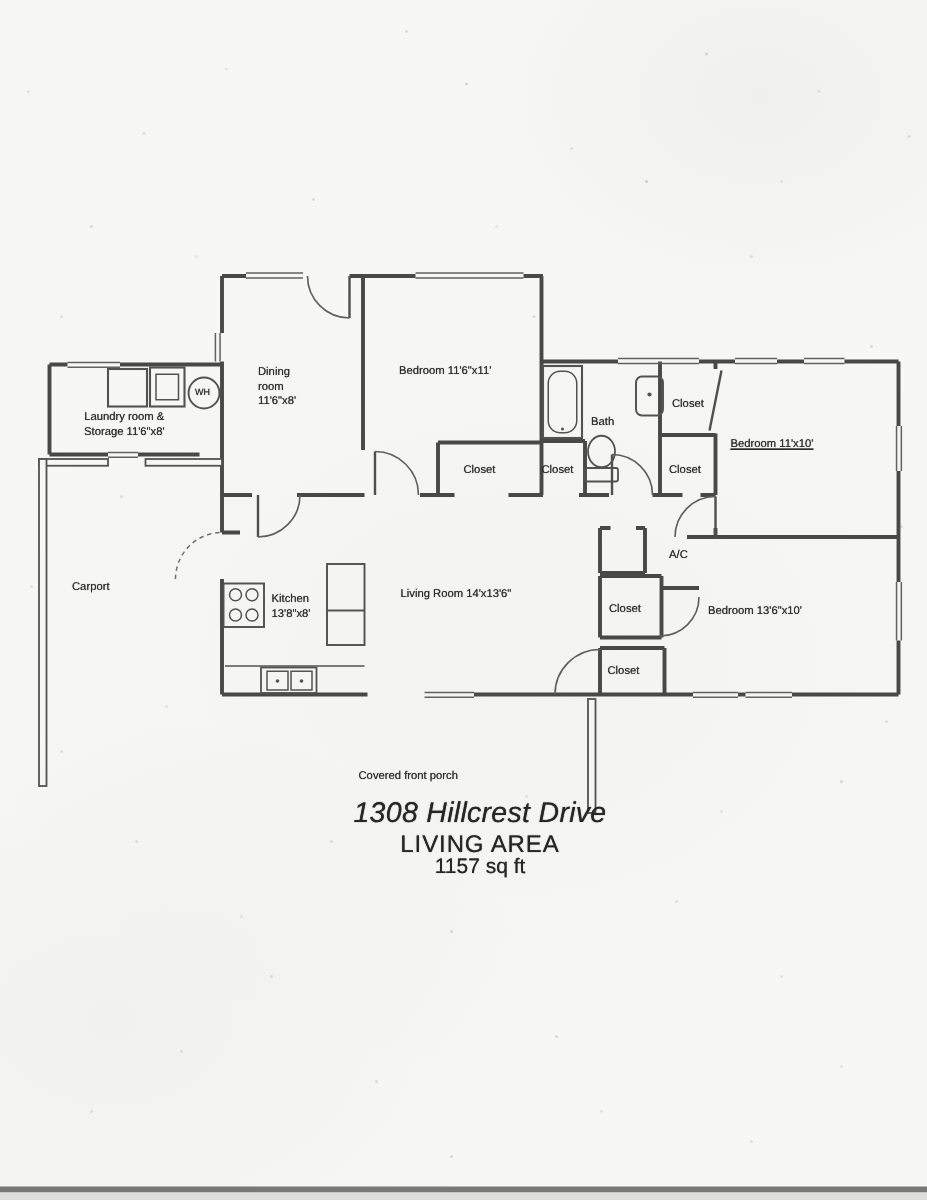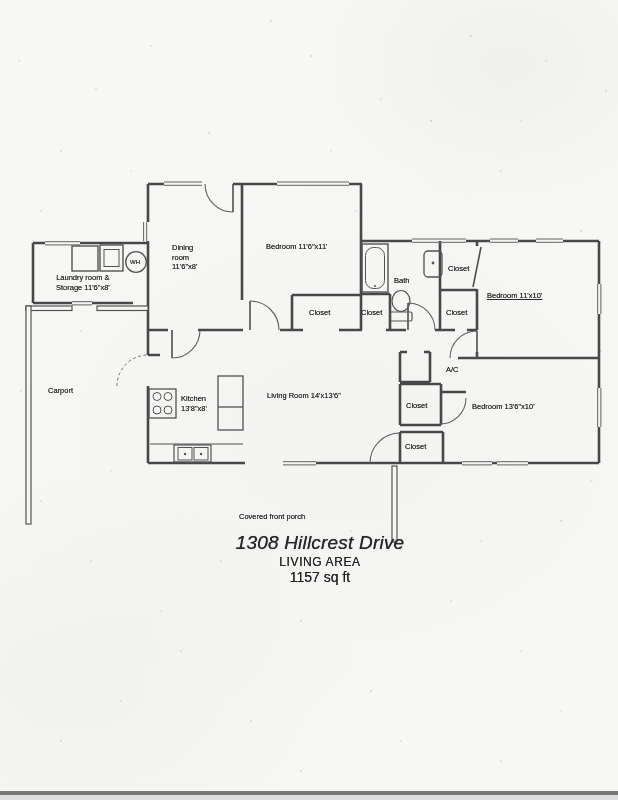--- a/index.html
+++ b/index.html
@@ -14,21 +14,21 @@
   }
   svg.plan{position:absolute;left:0;top:0;opacity:.95;}
   .lbl{
     position:absolute;color:#2c2c2c;font-size:7.5px;line-height:9.5px;
     white-space:pre-line;letter-spacing:0;
     text-shadow:0 0 .5px rgba(50,50,50,.85);
   }
   .lbl.tiny{font-size:6px;line-height:6px;}
   .titleblock{position:absolute;left:170px;top:0;width:300px;text-align:center;color:#262626;}
   .addr{position:absolute;left:0;top:532px;width:300px;font-size:19px;letter-spacing:.2px;text-shadow:0 0 .7px #3a3a3a;font-style:italic;}
-  .living-area{position:absolute;left:0;top:555px;width:300px;font-size:12px;letter-spacing:.6px;text-shadow:0 0 .6px #3a3a3a;}
+  .living-area{position:absolute;left:0;top:555px;width:300px;font-size:16px;letter-spacing:.6px;text-shadow:0 0 .6px #3a3a3a;}
   .sqft{position:absolute;left:0;top:569px;width:300px;font-size:14px;text-shadow:0 0 .5px #3a3a3a;}
   .speckles{
     position:absolute;left:0;top:0;width:2px;height:2px;border-radius:50%;background:transparent;
     box-shadow:
       310px 55px 0 0 rgba(90,90,90,.22), 95px 88px 0 0 rgba(90,90,90,.16),
       430px 120px 0 0 rgba(90,90,90,.25), 545px 60px 0 0 rgba(90,90,90,.14),
       208px 132px 0 0 rgba(90,90,90,.2), 380px 98px 0 0 rgba(90,90,90,.14),
       60px 150px 0 0 rgba(90,90,90,.18), 500px 170px 0 0 rgba(90,90,90,.16),
       270px 20px 0 0 rgba(90,90,90,.2), 150px 45px 0 0 rgba(90,90,90,.13),
       580px 230px 0 0 rgba(90,90,90,.2), 40px 210px 0 0 rgba(90,90,90,.15),

